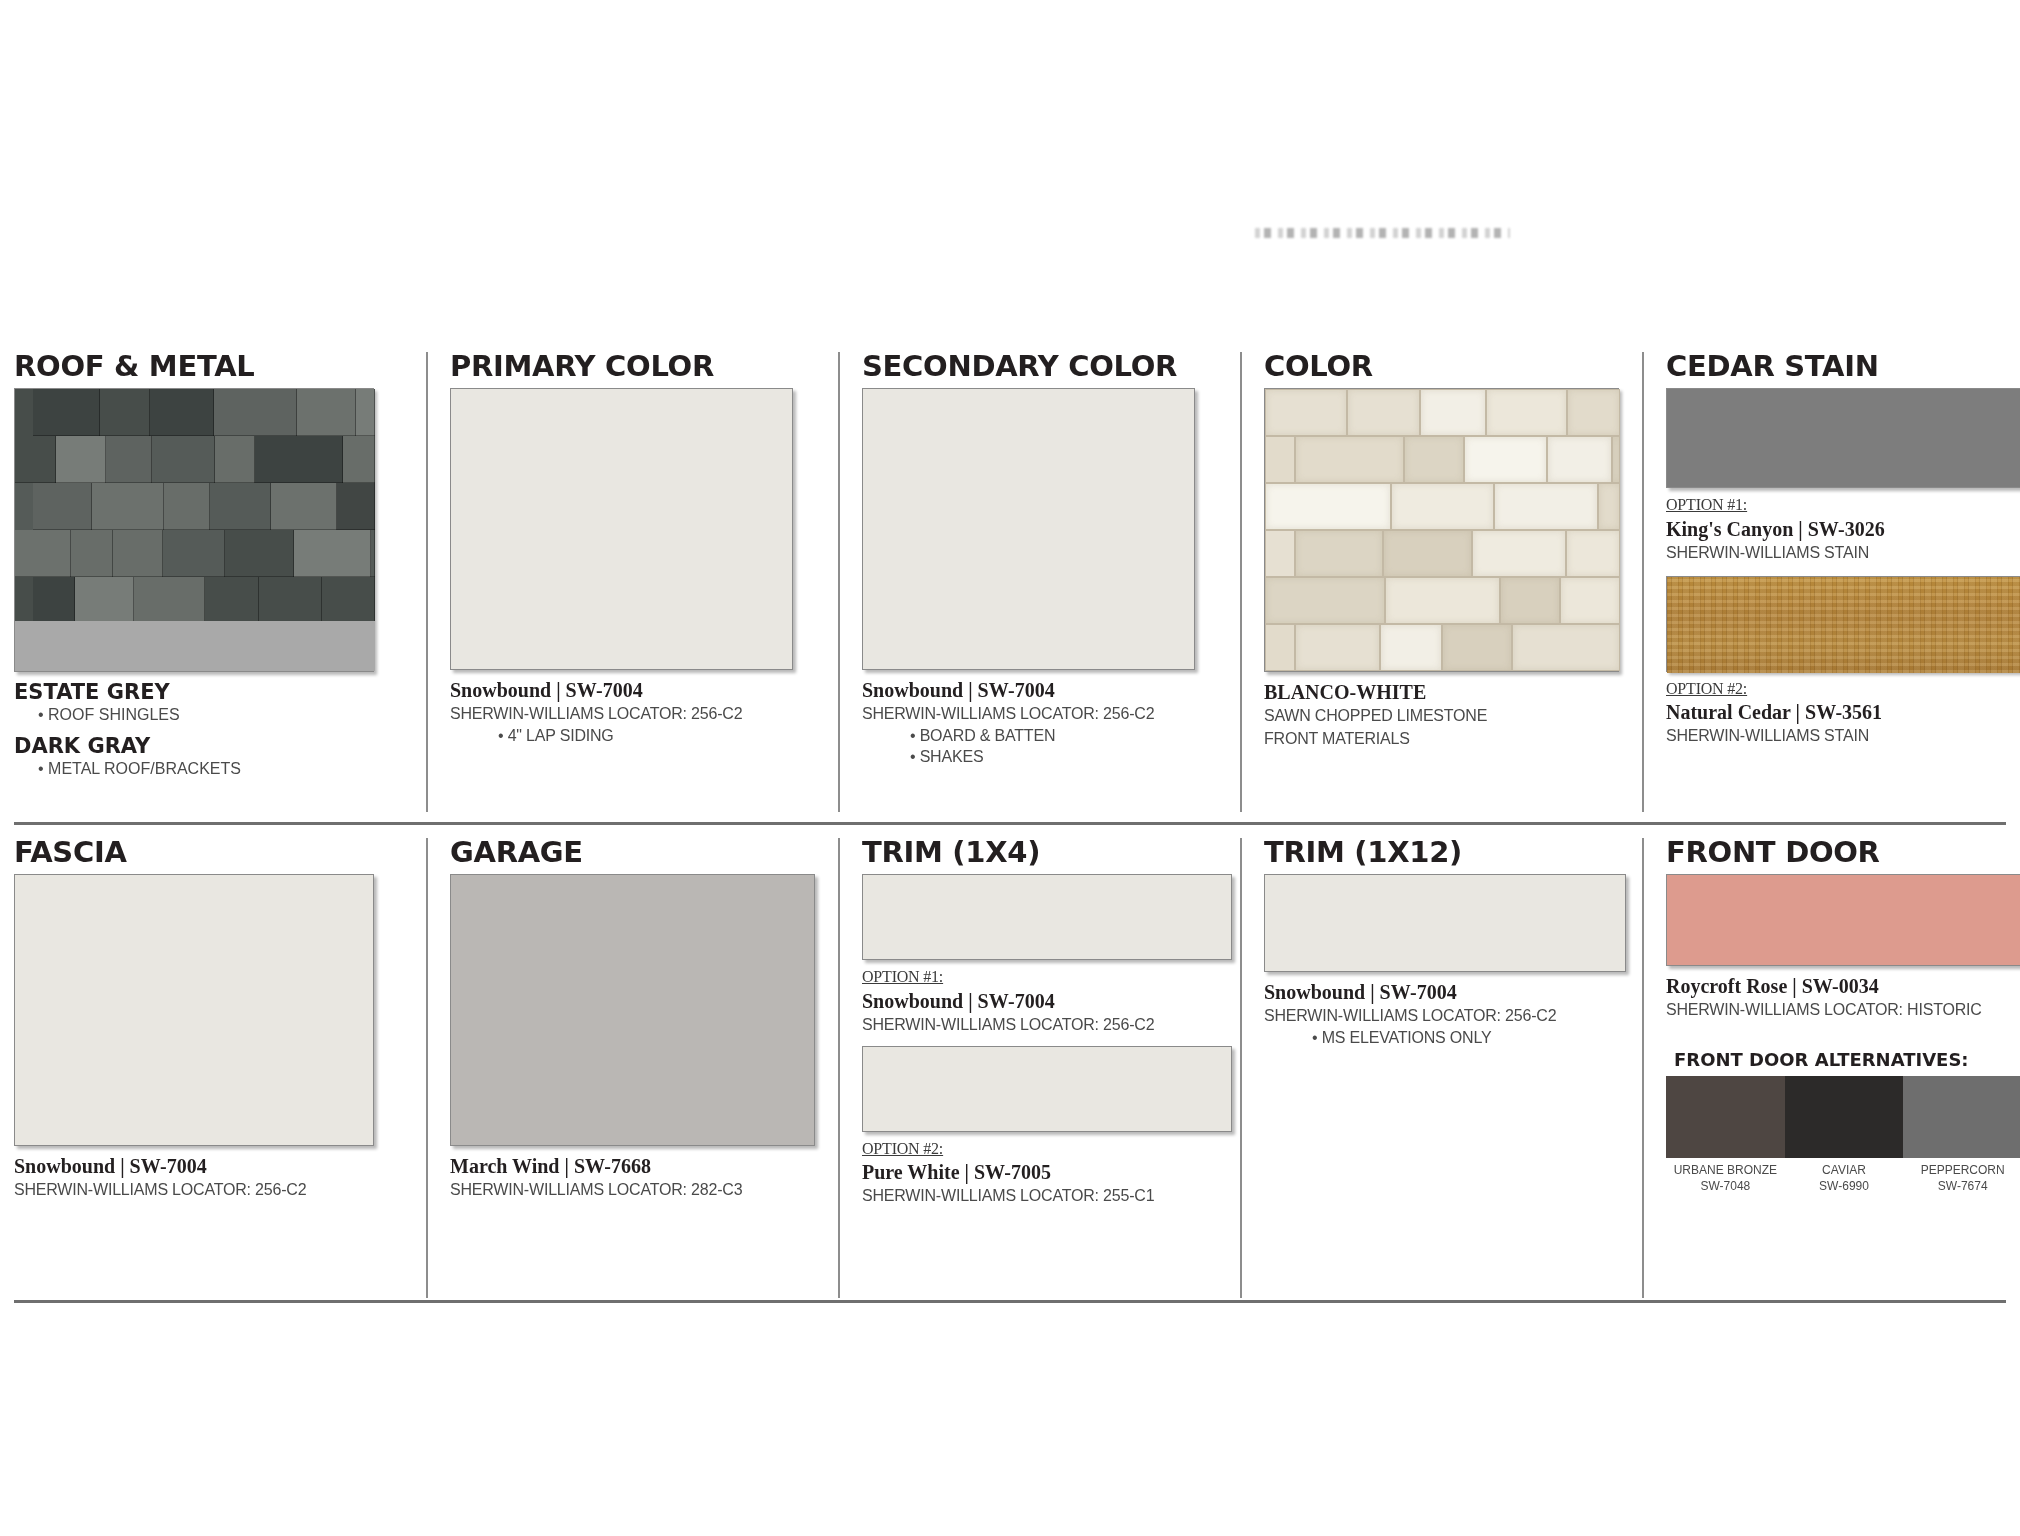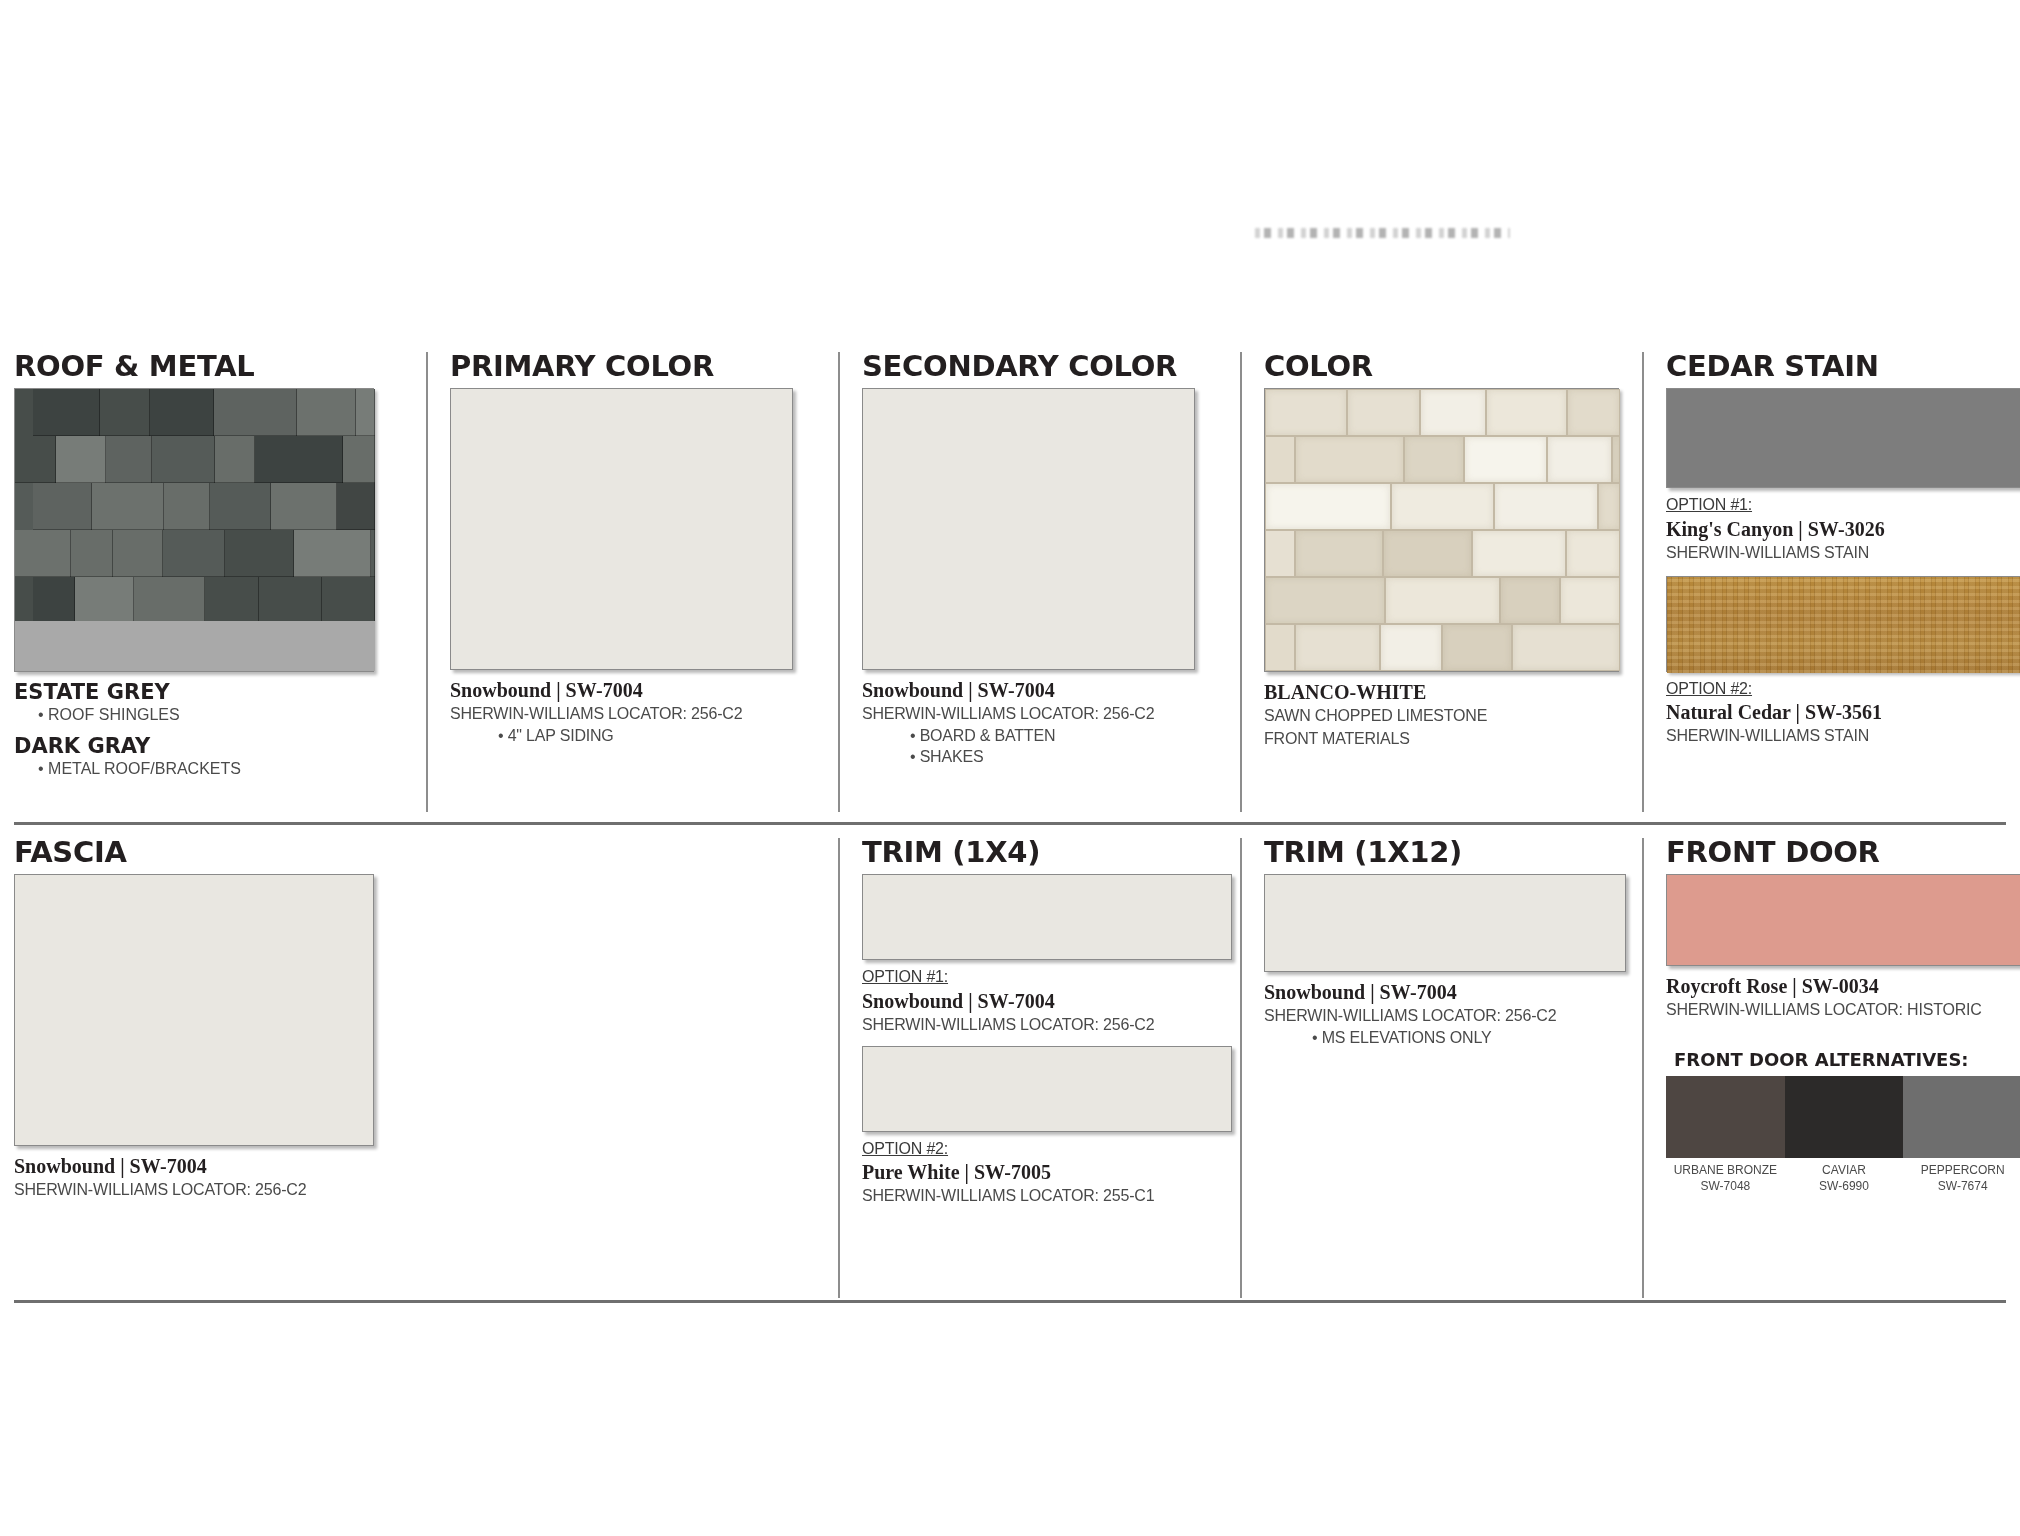--- a/index.html
+++ b/index.html
@@ -154,21 +154,21 @@
   }
   .heavy-sub {
     font-family: "Liberation Sans", sans-serif;
     font-size: 16px;
     color: #4a4a4a;
     padding-left: 24px;
     line-height: 1.35;
   }
 
   .option-label {
-    font-family: Liberation Sans, sans-serif;
+    font-family: Liberation Serif, serif;
     font-size: 16px;
     color: #3a3a3a;
     text-decoration: underline;
     letter-spacing: -0.2px;
     margin-top: 7px;
     line-height: 1.3;
   }
 
   
   .shingle-wrap {
@@ -414,20 +414,26 @@
 
   <div class="row row-2">
 
     <div class="col c1">
       <div class="cat-title">FASCIA</div>
       <div class="swatch" style="width:360px;height:272px;background:#e9e7e1;"></div>
       <div class="name-line">Snowbound | SW-7004</div>
       <div class="sub-line">SHERWIN-WILLIAMS LOCATOR: 256-C2</div>
     </div>
 
+    <div class="col c2 col-sep">
+      <div class="cat-title">GARAGE</div>
+      <div class="swatch" style="width:365px;height:272px;background:#bab7b4;"></div>
+      <div class="name-line">March Wind | SW-7668</div>
+      <div class="sub-line">SHERWIN-WILLIAMS LOCATOR: 282-C3</div>
+    </div>
 
     <div class="col c3 col-sep">
       <div class="cat-title">TRIM (1X4)</div>
       <div class="swatch" style="width:370px;height:86px;background:#e9e7e1;"></div>
       <div class="option-label">OPTION #1:</div>
       <div class="name-line" style="margin-top:2px;">Snowbound | SW-7004</div>
       <div class="sub-line">SHERWIN-WILLIAMS LOCATOR: 256-C2</div>
       <div class="swatch" style="width:370px;height:86px;margin-top:10px;background:#e9e7e1;"></div>
       <div class="option-label">OPTION #2:</div>
       <div class="name-line" style="margin-top:2px;">Pure White | SW-7005</div>

